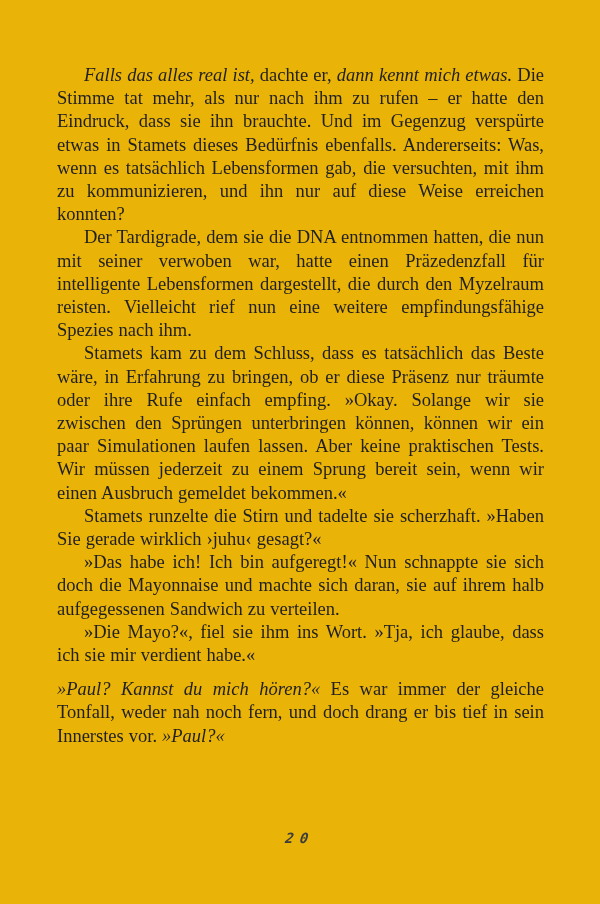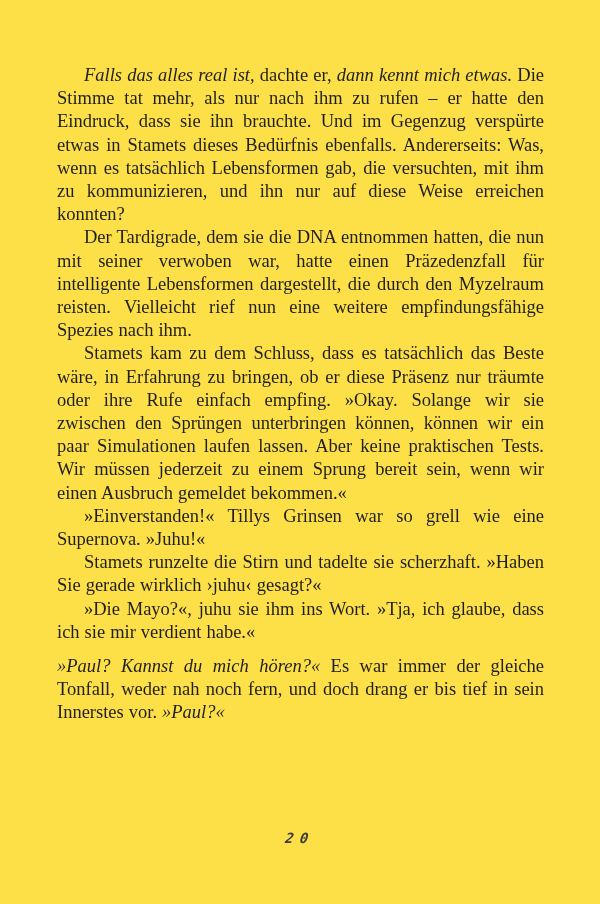--- a/index.html
+++ b/index.html
@@ -10,21 +10,21 @@
     width: 600px;
     height: 904px;
     background: #fbfbf9;
     overflow: hidden;
     font-family: "Liberation Serif", serif;
   }
   .page {
     position: relative;
     width: 600px;
     height: 904px;
-    background: #fde047;
+    background: #eab308;
     color: #1f1f1f;
   }
   .text-block {
     position: absolute;
     left: 57px;
     top: 64px;
     width: 487px;
   }
   p.para {
     margin: 0;
@@ -61,19 +61,19 @@
   }
 </style>
 </head>
 <body>
 
 <div class="page">
   <div class="text-block">
       <p class="para indent"><em>Falls das alles real ist,</em><span> dachte er, </span><em>dann kennt mich etwas.</em><span> Die Stimme tat mehr, als nur nach ihm zu rufen – er hatte den Eindruck, dass sie ihn brauchte. Und im Gegenzug verspürte etwas in Stamets dieses Bedürfnis ebenfalls. Andererseits: Was, wenn es tatsächlich Lebensformen gab, die versuchten, mit ihm zu kommunizieren, und ihn nur auf diese Weise erreichen konnten?</span></p>
       <p class="para indent"><span>Der Tardigrade, dem sie die DNA entnommen hatten, die nun mit seiner verwoben war, hatte einen Präzedenzfall für intelligente Lebensformen dargestellt, die durch den Myzelraum reisten. Vielleicht rief nun eine weitere empfindungsfähige Spezies nach ihm.</span></p>
       <p class="para indent"><span>Stamets kam zu dem Schluss, dass es tatsächlich das Beste wäre, in Erfahrung zu bringen, ob er diese Präsenz nur träumte oder ihre Rufe einfach empfing. »Okay. Solange wir sie zwischen den Sprüngen unterbringen können, können wir ein paar Simulationen laufen lassen. Aber keine praktischen Tests. Wir müssen jederzeit zu einem Sprung bereit sein, wenn wir einen Ausbruch gemeldet bekommen.«</span></p>
-      <p class="para indent"><span>»Einverstanden!« Tillys Grinsen war so grell wie eine Supernova. »Juhu!«</span></p>
       <p class="para indent"><span>Stamets runzelte die Stirn und tadelte sie scherzhaft. »Haben Sie gerade wirklich ›juhu‹ gesagt?«</span></p>
-      <p class="para indent"><span>»Die Mayo?«, juhu sie ihm ins Wort. »Tja, ich glaube, dass ich sie mir verdient habe.«</span></p>
+      <p class="para indent"><span>»Das habe ich! Ich bin aufgeregt!« Nun schnappte sie sich doch die Mayonnaise und machte sich daran, sie auf ihrem halb aufgegessenen Sandwich zu verteilen.</span></p>
+      <p class="para indent"><span>»Die Mayo?«, fiel sie ihm ins Wort. »Tja, ich glaube, dass ich sie mir verdient habe.«</span></p>
       <p class="para section-break"><em>»Paul? Kannst du mich hören?«</em><span> Es war immer der gleiche Tonfall, weder nah noch fern, und doch drang er bis tief in sein Innerstes vor. </span><em>»Paul?«</em></p>
     </div>
   <div class="page-number">20</div>
 </div>
 
 </body></html>

